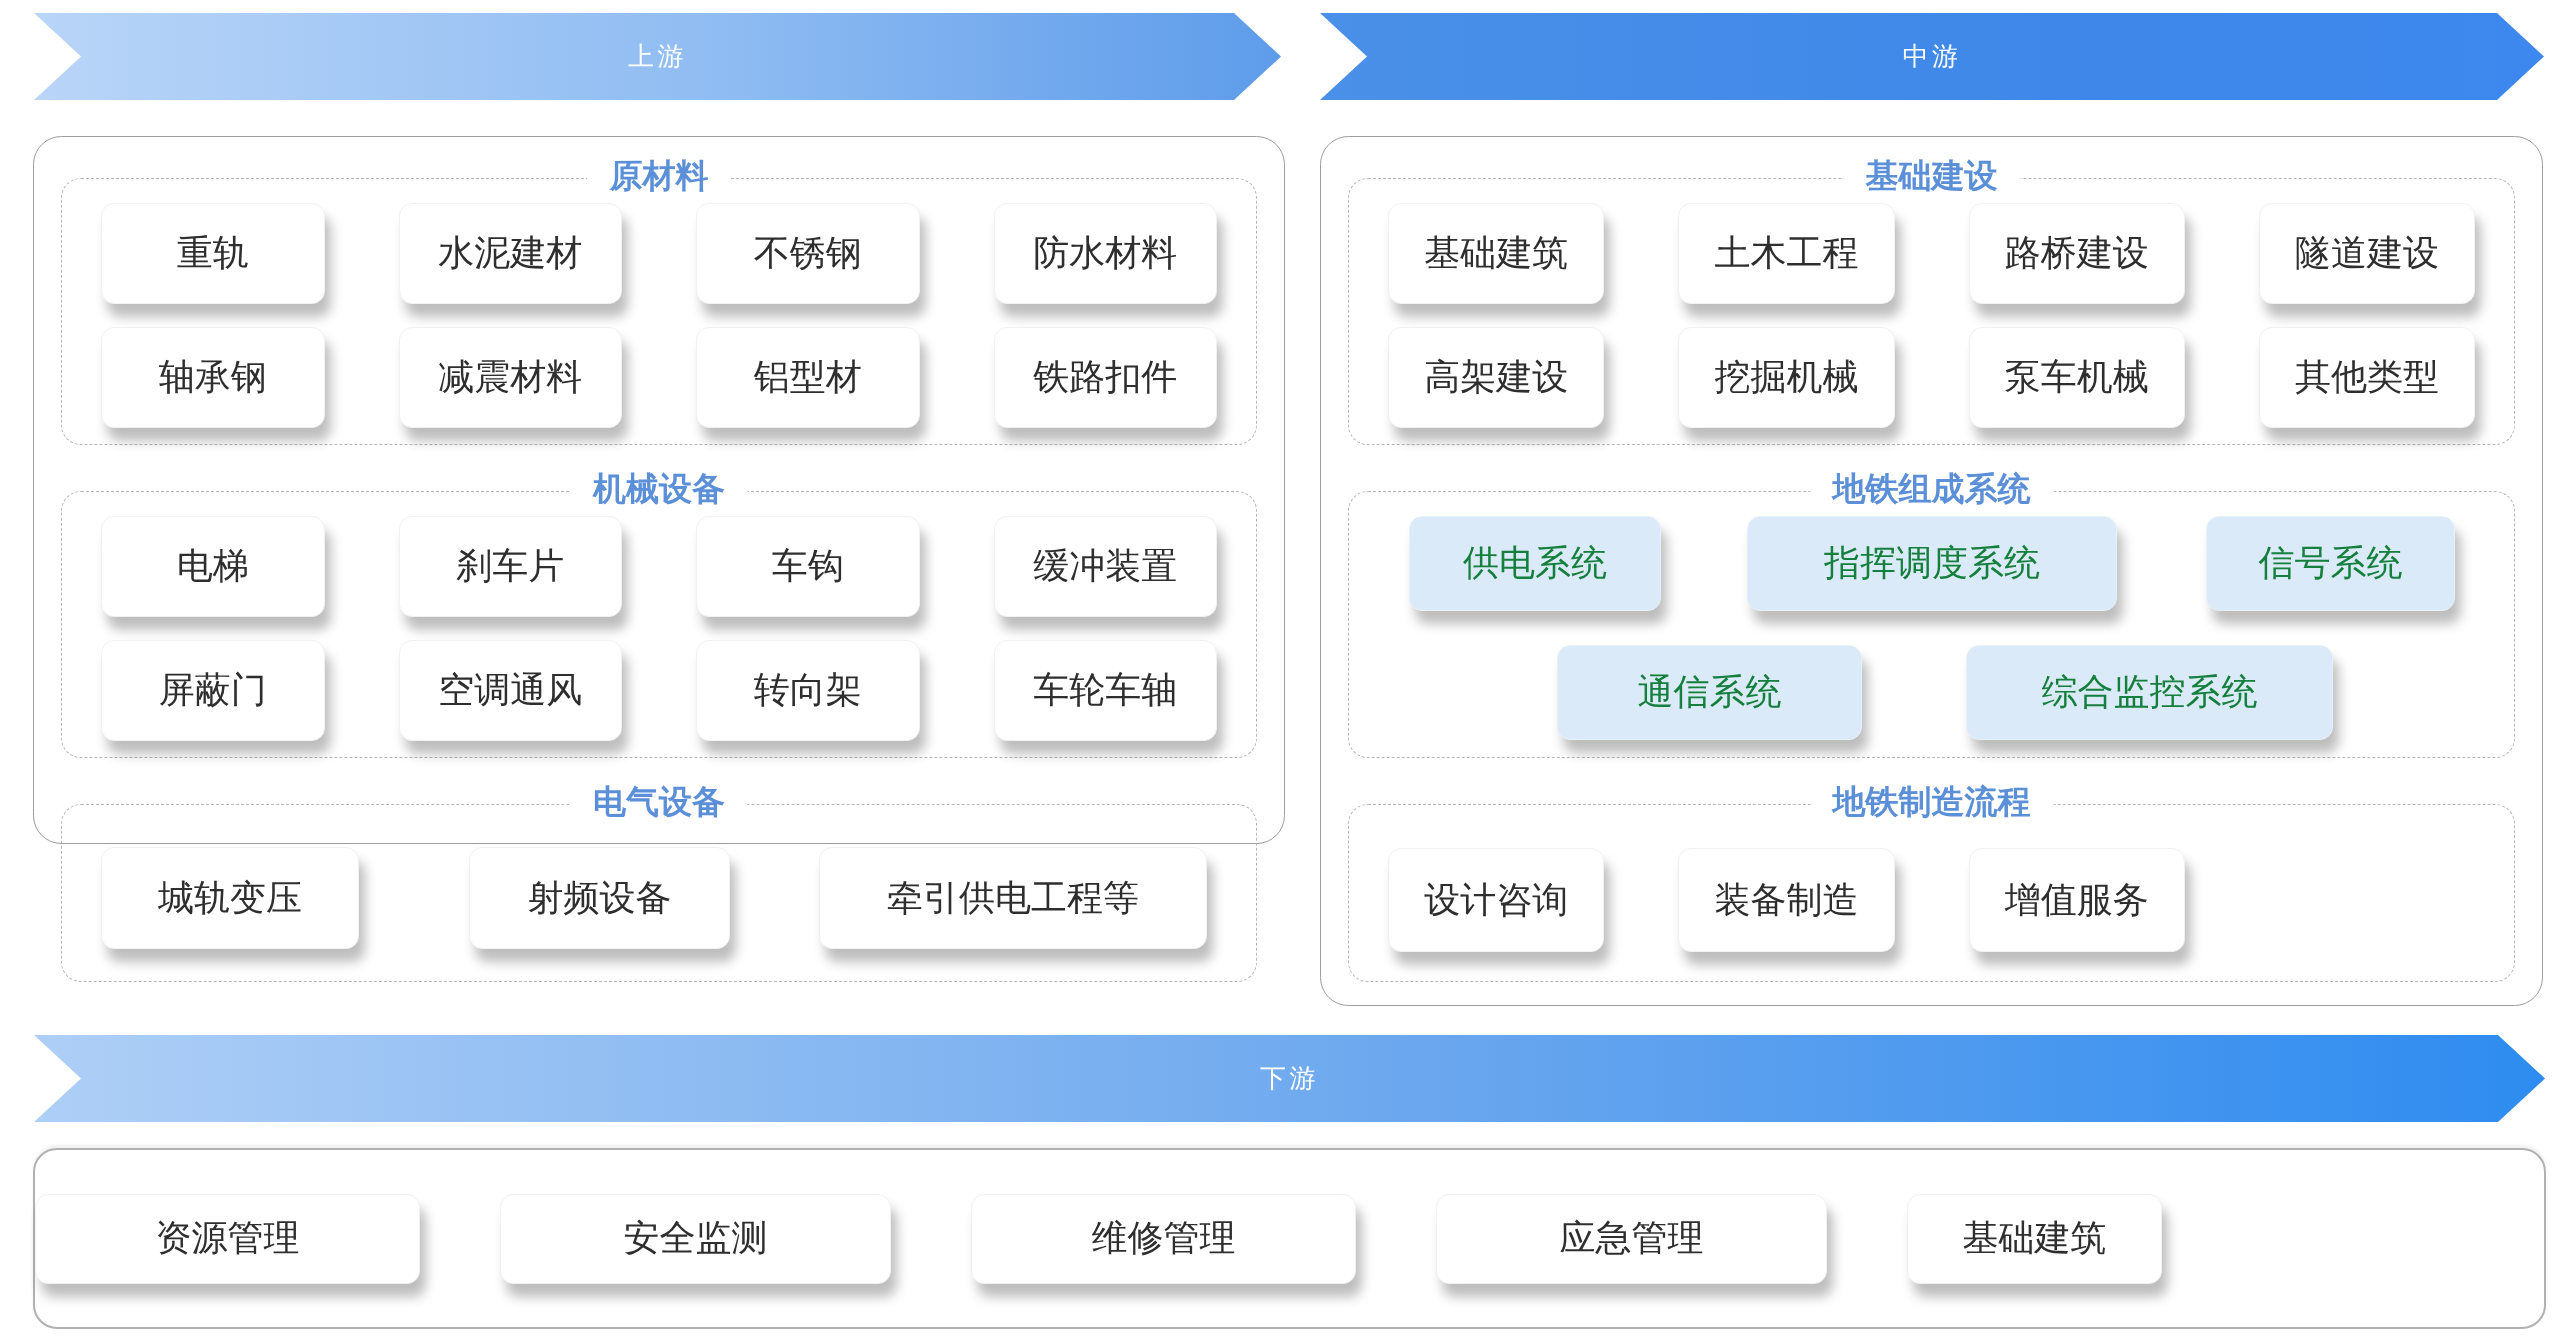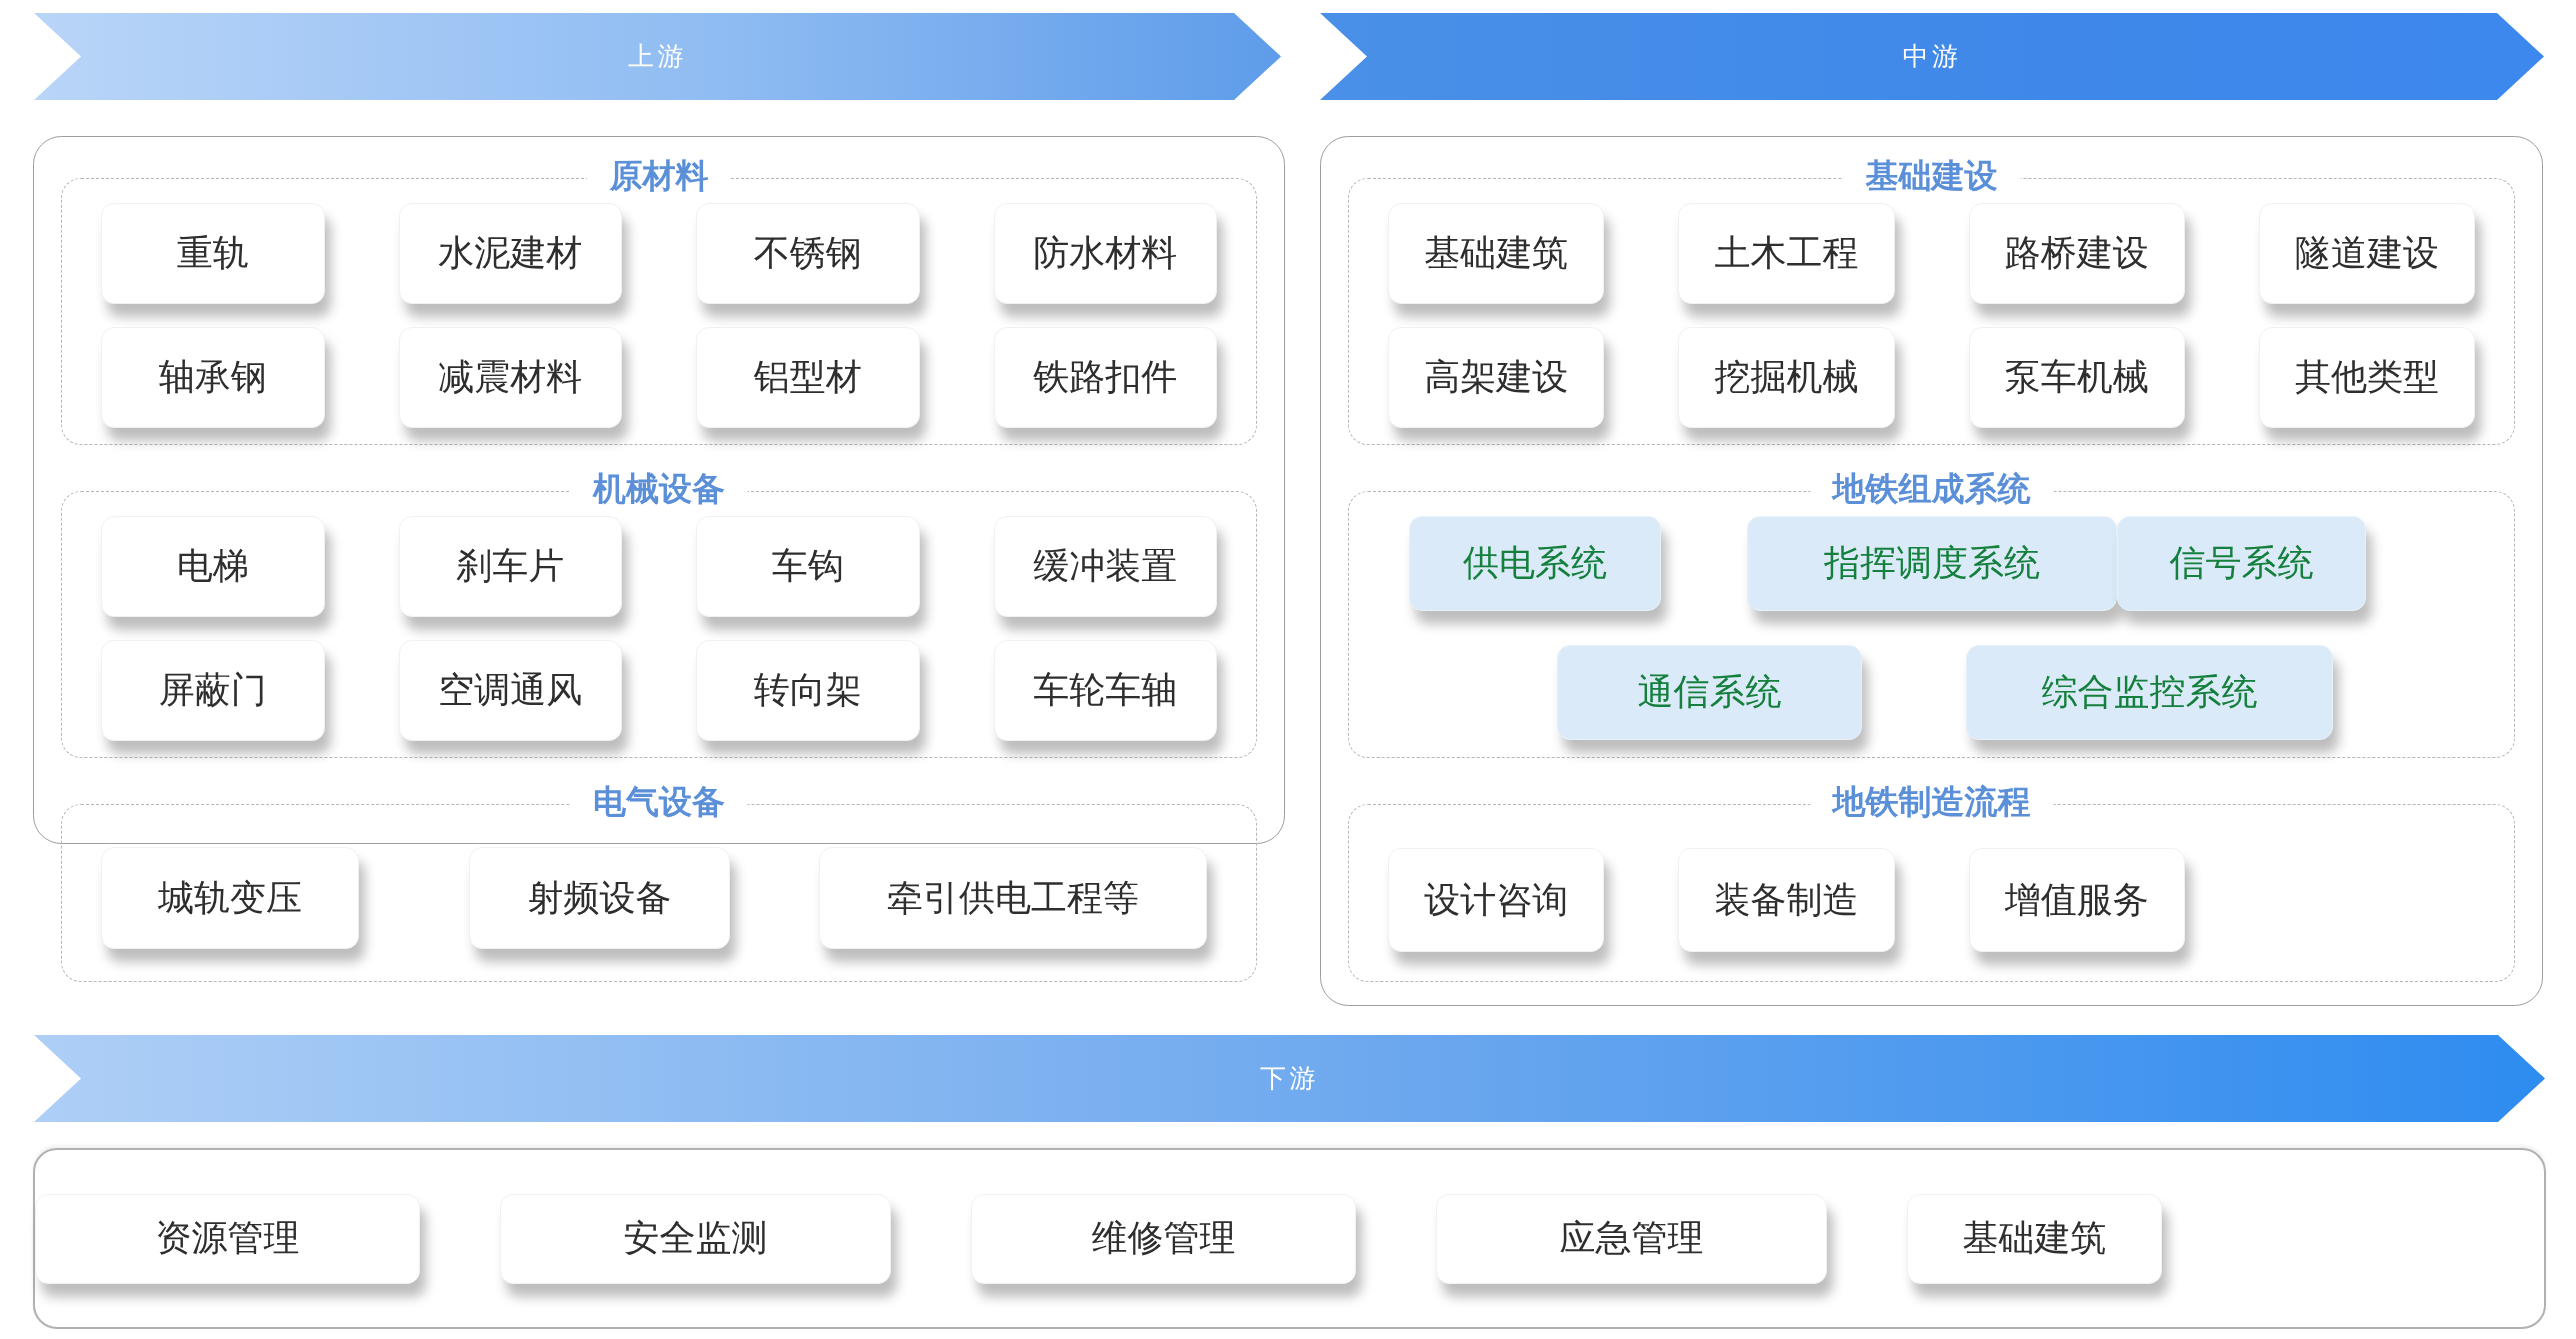--- a/index.html
+++ b/index.html
@@ -95,21 +95,21 @@
   .sec-electrical .chip:nth-child(3){width:388px;margin-left:89px;margin-top:18px;}
   
   .sec-systems .chip{
     background:#dbeaf8;
     border:0.6px solid #e7f1fa;
     color:#15803d;
     height:95px;
   }
   .sec-systems .chip:nth-child(1){width:252px;margin-left:21px;}
   .sec-systems .chip:nth-child(2){width:370px;margin-left:86px;}
-  .sec-systems .chip:nth-child(3){width:249px;}
+  .sec-systems .chip:nth-child(3){width:249px;margin-left:89px;}
   .sec-systems .chip:nth-child(4){width:305px;margin-left:169px;margin-top:34px;}
   .sec-systems .chip:nth-child(5){width:367px;margin-left:104px;margin-top:34px;}
   
   .panel-bottom .chip{height:90px;}
   .panel-bottom .chip:nth-child(1){width:385px;}
   .panel-bottom .chip:nth-child(2){width:391px;}
   .panel-bottom .chip:nth-child(3){width:385px;}
   .panel-bottom .chip:nth-child(4){width:391px;}
   .panel-bottom .chip:nth-child(5){width:255px;}
 </style>

